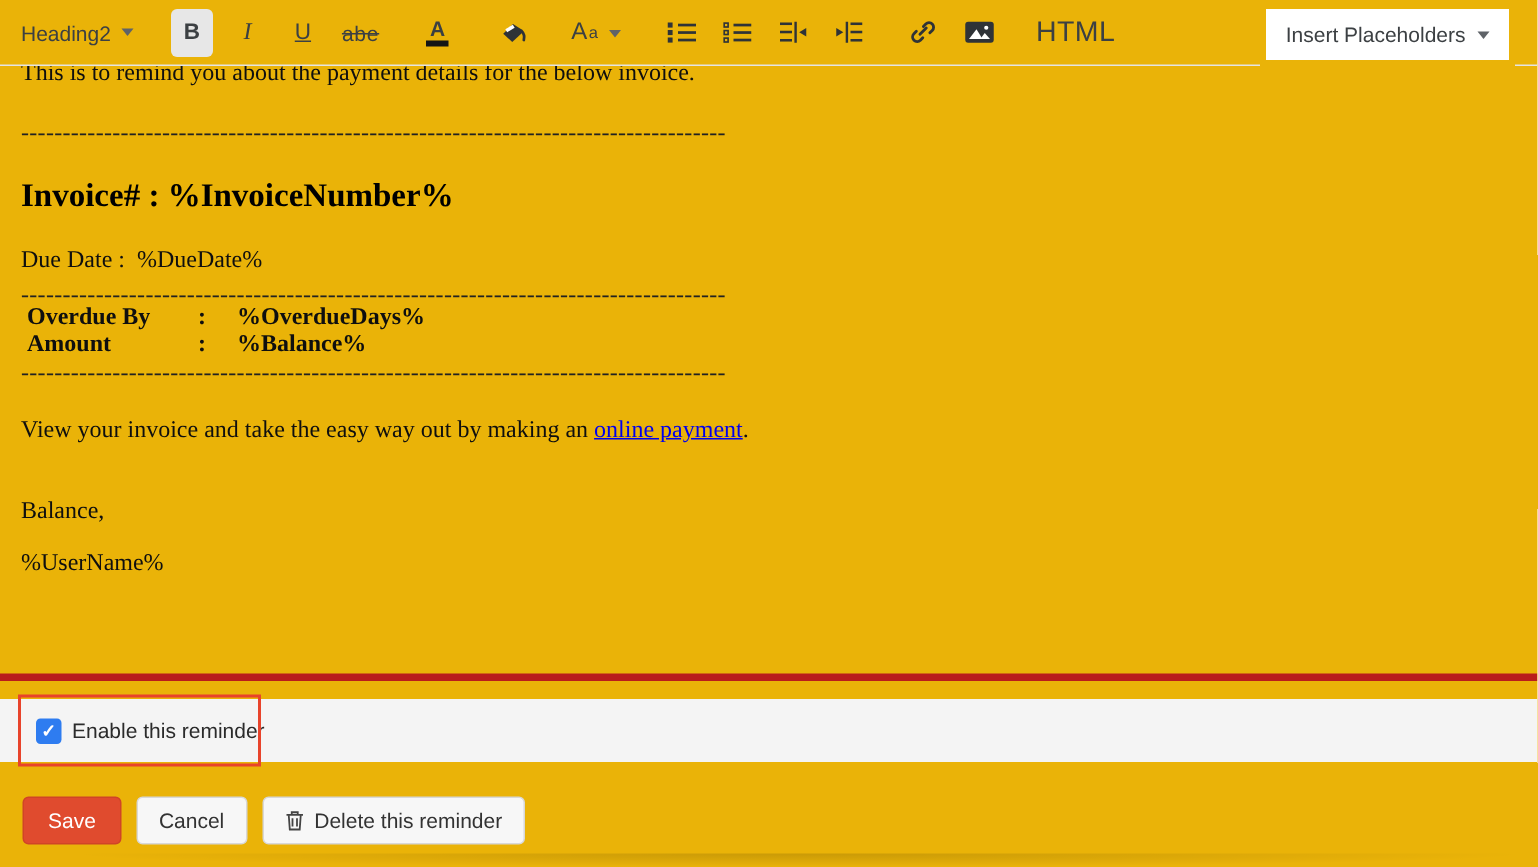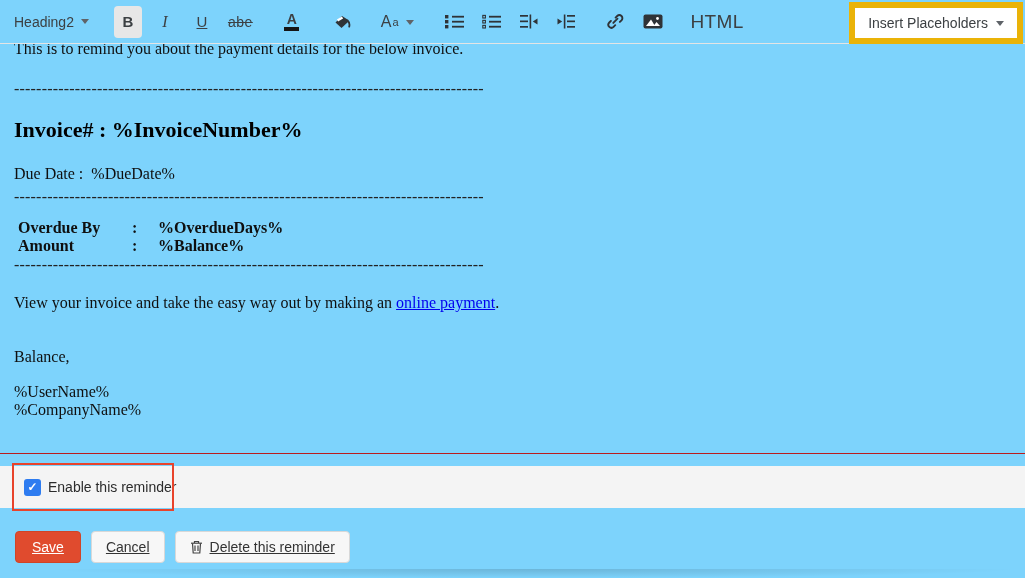--- a/index.html
+++ b/index.html
@@ -1,16 +1,16 @@
 <!DOCTYPE html>
 <html><head>
 <meta charset="utf-8">
 <style>
   html,body{margin:0;padding:0;background:#fff;}
-  .app{position:relative;width:1025px;height:578px;background:#7dd3fc;overflow:hidden;
+  .app{position:relative;width:1025px;height:578px;background:#eab308;overflow:hidden;
        font-family:"Liberation Sans",sans-serif;color:#3c4043;}
 
   
   .toolbar{position:relative;height:44px;border-bottom:1px solid #e4e4e4;
            display:flex;align-items:center;padding:0 14px;box-sizing:border-box;}
   .tb-left{display:flex;align-items:center;gap:9px;}
   .tb-item{display:flex;align-items:center;justify-content:center;height:32px;min-width:28px;
            padding:0 3px;border-radius:4px;cursor:pointer;font-size:15px;color:#3c4043;box-sizing:border-box;}
   .tb-item.active{background:#e7e7e7;}
   .tb-item.group-start{margin-left:13px;}
@@ -25,41 +25,41 @@
   .fontcolor{display:flex;flex-direction:column;align-items:center;line-height:1;}
   .fontcolor .fc-a{font-weight:bold;font-size:14px;}
   .fontcolor .fc-bar{width:15px;height:4px;background:#151515;margin-top:1px;}
   .fontsize{display:flex;align-items:flex-end;gap:1px;margin-right:2px;}
   .fontsize .fs-big{font-size:16px;font-weight:500;line-height:1;}
   .fontsize .fs-small{font-size:11px;font-weight:500;line-height:1.2;}
   .fontsize .caret{margin-left:6px;margin-bottom:5px;}
   .tb-item svg{display:block;}
   .html-label{font-size:19px;letter-spacing:.3px;margin-left:12px;font-weight:500;}
 
-  .placeholder-box{position:absolute;top:2px;right:2px;height:42px;border:6px solid #eab308;
+  .placeholder-box{position:absolute;top:2px;right:15px;height:42px;border:4px solid #eab308;
                    display:flex;align-items:center;box-sizing:border-box;background:#fff;}
   .placeholder-btn{display:flex;align-items:center;gap:8px;padding:0 13px;font-size:14px;
                    color:#3c4043;background:none;border:none;cursor:pointer;
                    font-family:"Liberation Sans",sans-serif;}
 
   
   .editor{position:relative;height:410px;overflow:hidden;padding:0 14px;box-sizing:border-box;
-          border-bottom:1px solid #b91c1c;font-family:"Liberation Serif",serif;
+          border-bottom:5px solid #b91c1c;font-family:"Liberation Serif",serif;
           font-size:16px;color:#0f0f0f;}
   .editor p{margin:0;}
   .intro{margin-top:-5px !important;line-height:19px;}
   .divider{width:470px;overflow:hidden;white-space:nowrap;line-height:13px;font-size:16px;
            letter-spacing:.2px;color:#222;}
   .dv1{margin-top:24px;}
   .dv2{margin-top:7px;}
   .dv3{margin-top:3px;}
   .invoice-heading{margin:22px 0 0;font-size:22px;line-height:25px;font-weight:bold;
                    font-family:"Liberation Serif",serif;color:#000;}
   .due{margin-top:23px !important;white-space:pre-wrap;line-height:18px;}
-  .ov-table{margin-top:16px;font-weight:bold;padding-left:4px;}
+  .ov-table{margin-top:0;font-weight:bold;padding-left:4px;}
   .ov-row{display:flex;line-height:18px;}
   .ov-label{width:114px;}
   .ov-colon{width:26px;}
   .view-line{margin-top:22px !important;line-height:19px;}
   .view-line a{color:#0000ee;text-decoration:underline;cursor:pointer;}
   .paid-line{margin-top:17px !important;line-height:19px;}
   .regards{margin-top:35px !important;line-height:19px;}
   .signature{margin-top:17px !important;line-height:18px;}
   .signature2{line-height:18px;}
 
@@ -70,21 +70,21 @@
            border:2px solid #e8432b;box-sizing:border-box;pointer-events:none;}
   .checkbox-row{display:flex;align-items:center;gap:7px;margin-left:24px;cursor:pointer;}
   .checkbox{width:17px;height:17px;background:#2e7cf0;border-radius:3px;display:flex;
             align-items:center;justify-content:center;color:#fff;font-size:12px;
             font-weight:bold;line-height:1;}
   .checkbox-label{font-size:14px;color:#2b2b2b;}
 
   
   .actions{display:flex;align-items:center;gap:10px;margin:23px 0 0 15px;}
   .btn{font-family:"Liberation Sans",sans-serif;font-size:14px;border-radius:4px;
-       padding:8px 14px;cursor:pointer;display:flex;align-items:center;gap:7px;line-height:1;text-decoration:underline;}
+       padding:8px 14px;cursor:pointer;display:flex;align-items:center;gap:7px;line-height:1;}
   .btn-save{background:#e04b2e;border:1px solid #d04427;color:#fff;padding:8px 16px;}
   .btn-plain{background:#f7f7f7;border:1px solid #d8d8d8;color:#333;}
   .btn svg{display:block;}
 
   .bottom-shadow{position:absolute;left:55px;right:15px;bottom:0;height:9px;
                  background:radial-gradient(ellipse at 50% 0%,rgba(0,0,0,.14),rgba(0,0,0,0) 72%);}
 </style>
 </head>
 <body>
 
@@ -241,21 +241,20 @@
     </div>
 
     <div class="divider dv3">-----------------------------------------------------------------------------------------------</div>
 
     <p class="view-line"><span>View your invoice and take the easy way out by making an </span><a>online payment</a><span>.</span></p>
 
 
     <p class="regards">Balance,</p>
 
     <p class="signature">%UserName%</p>
-    <p class="signature2">%CompanyName%</p>
   </div>
 
   <div class="toggle-strip">
     <div class="red-box"></div>
     <label class="checkbox-row">
       <span class="checkbox">
           <span>✓</span>
         </span>
       <span class="checkbox-label">Enable this reminder</span>
     </label>

